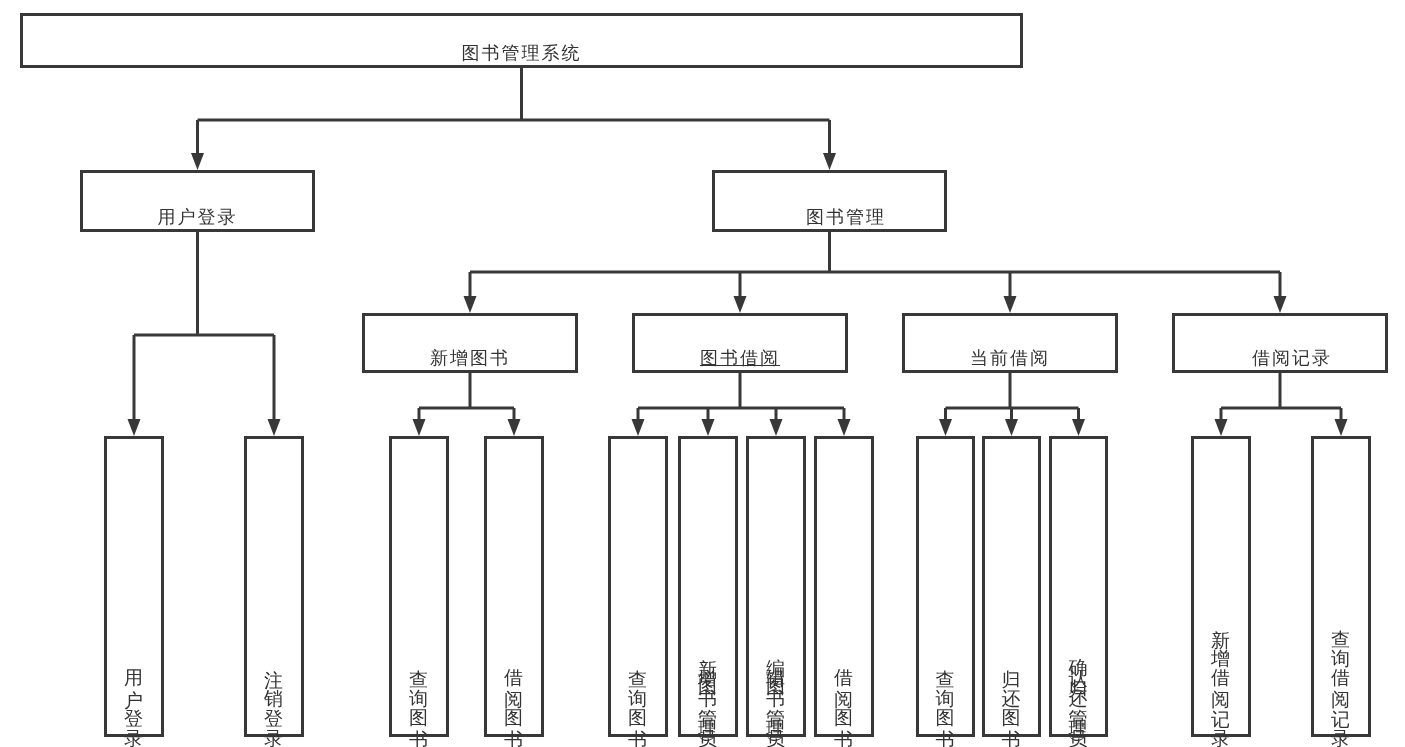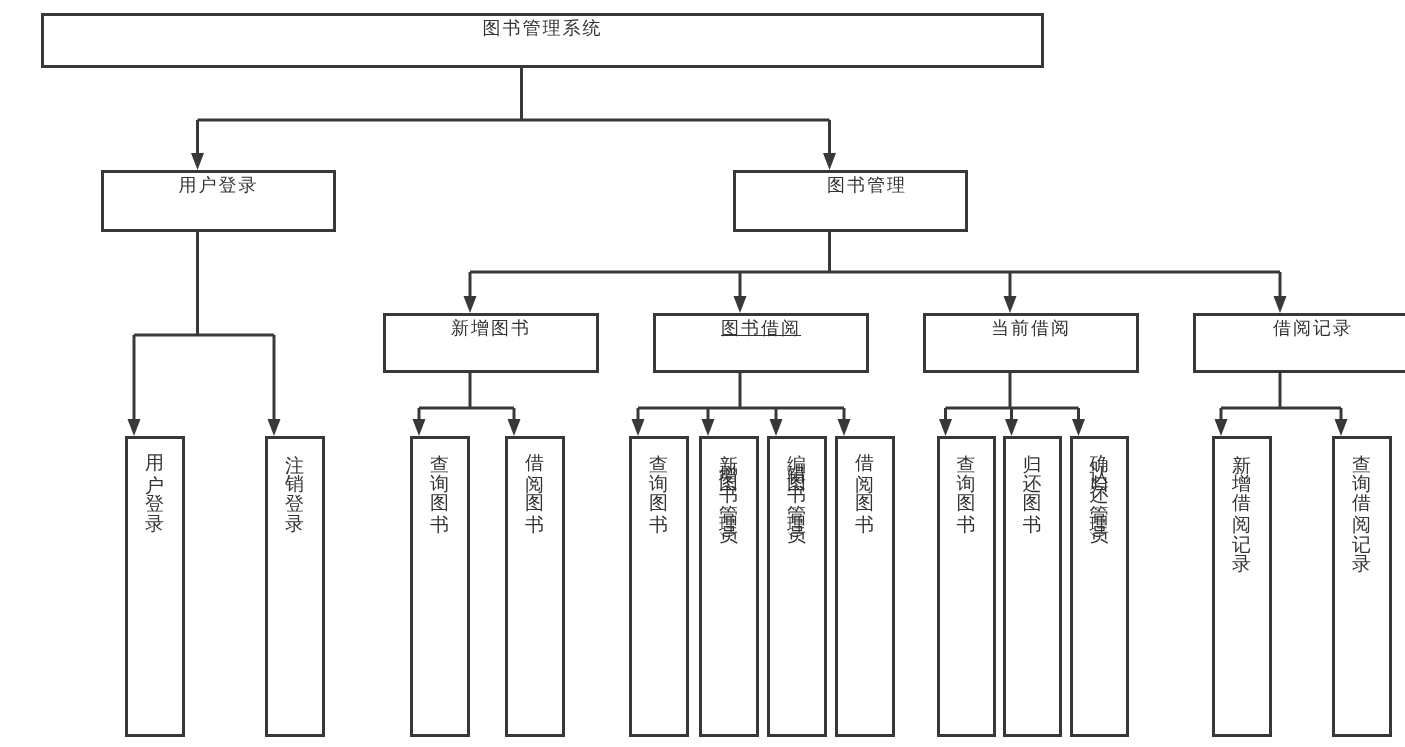--- a/index.html
+++ b/index.html
@@ -9,24 +9,23 @@
     background:#ffffff;
     font-family:"Liberation Sans","DejaVu Sans",sans-serif;
     overflow:hidden;
   }
   .node{
     position:absolute;
     box-sizing:border-box;
     border:3px solid #383838;
     background:#ffffff;
     display:flex;
-    align-items:flex-start;
+    align-items:flex-end;
     justify-content:center;
     color:#333333;
-    margin-left:21px;
   }
   .hbox{font-size:18px;letter-spacing:2px;}
   .vbox .vtext{
     writing-mode:vertical-rl;
     font-size:19px;
     line-height:1;
     color:#333333;
   }
   #wires{position:absolute;left:0;top:0;pointer-events:none;}
   #watermark{

